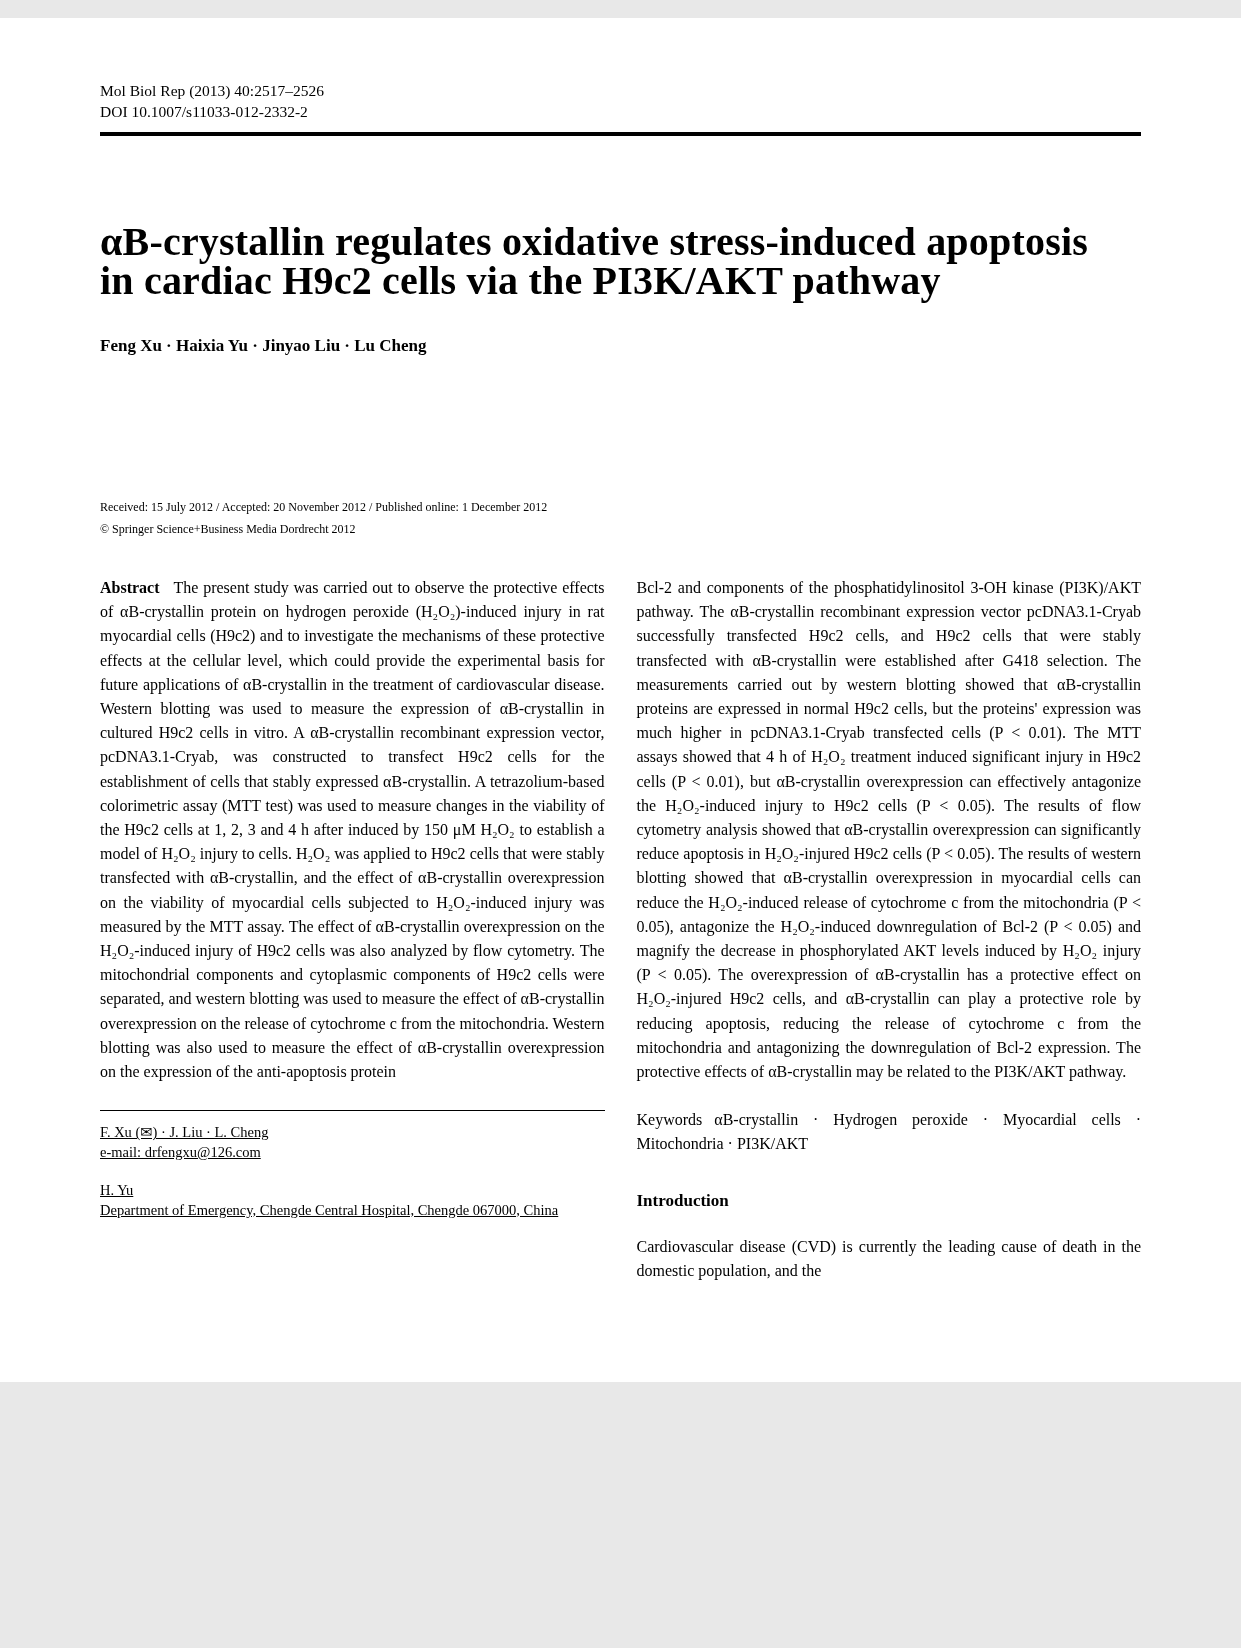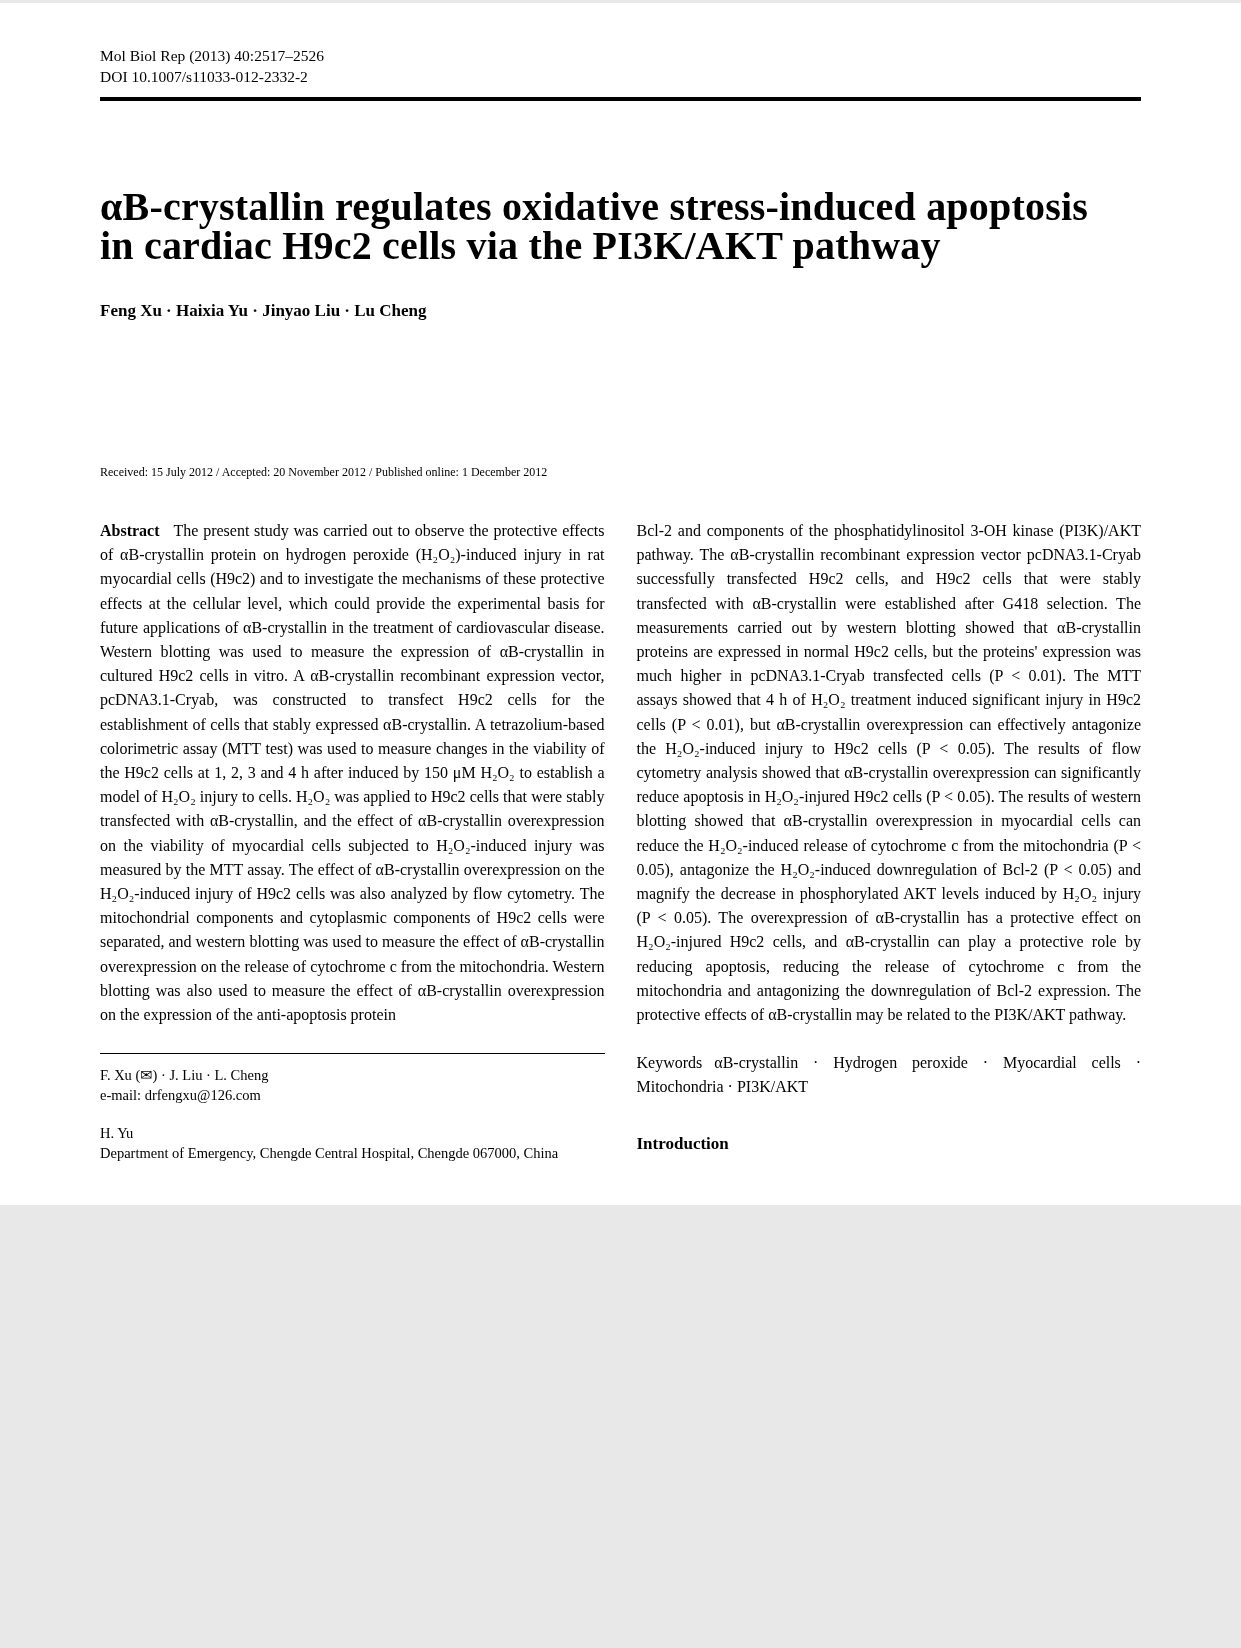--- a/index.html
+++ b/index.html
@@ -1,44 +1,44 @@
 <!DOCTYPE html>
 <html><head>
 <meta charset="utf-8">
 <style>
   * { margin:0; padding:0; box-sizing:border-box; }
   html, body { background:#e8e8e8; }
   .page {
     position:relative;
-    width:1241px; height:1202px;
-    margin:3px auto;
+    width:1241px; height:1364px;
+    margin:18px auto;
     background:#ffffff;
     font-family:"Liberation Serif", serif;
     color:#000;
-    padding:42px 100px 0 100px;
+    padding:62px 100px 0 100px;
     overflow:hidden;
   }
   .header-line { font-size:15.5px; line-height:21px; }
   .header-rule { height:4px; background:#000; margin-top:10px; }
   .paper-title {
     font-size:40px; line-height:39px; font-weight:bold;
     margin-top:86px; white-space:pre-line; letter-spacing:0.2px;
   }
   .authors-line { font-size:17px; font-weight:bold; margin-top:36px; }
   .dates-block { margin-top:140px; font-size:12px; line-height:22px; }
   .columns { display:flex; gap:32px; margin-top:36px; }
   .col { flex:1 1 0; font-size:16px; line-height:24.2px; text-align:justify; }
   .abstract-label { font-weight:bold; padding-right:14px; }
   .kw-label { font-weight:normal; padding-right:12px; }
   .keywords-para { margin-top:24px; }
   .section-heading { font-size:17px; font-weight:bold; margin-top:32px; text-align:left; }
   .intro-para { margin-top:22px; }
   .footnotes { margin-top:26px; font-size:14.5px; line-height:19.8px; text-align:left; }
   .fn-rule { height:1px; background:#000; margin-bottom:12px; }
-  .fn-block { margin-bottom:18px; }
+  .fn-block { margin-bottom:18px;text-decoration:underline; }
   .springer-logo {
     position:absolute; right:158px; top:1482px;
     display:flex; align-items:center; gap:7px;
     font-size:17px; font-weight:bold; letter-spacing:0.2px;
   }
   .sp-icon {
     width:20px; height:20px; border:1.6px solid #000; border-radius:50%;
     display:flex; align-items:center; justify-content:center;
     font-size:13px; line-height:1; font-weight:normal;
   }
@@ -54,20 +54,21 @@
     <div class="header-rule"></div>
   </div>
 
   <h1 class="paper-title">αB-crystallin regulates oxidative stress-induced apoptosis
 in cardiac H9c2 cells via the PI3K/AKT pathway</h1>
 
   <div class="authors-line">Feng Xu · Haixia Yu · Jinyao Liu · Lu Cheng</div>
 
   <div class="dates-block">
     <div>Received: 15 July 2012 / Accepted: 20 November 2012 / Published online: 1 December 2012</div>
+    <div>© Springer Science+Business Media Dordrecht 2012</div>
   </div>
 
   <div class="columns">
 
     <div class="col">
       <p><span class="abstract-label">Abstract</span><span>The present study was carried out to observe the protective effects of αB-crystallin protein on hydrogen peroxide (H₂O₂)-induced injury in rat myocardial cells (H9c2) and to investigate the mechanisms of these protective effects at the cellular level, which could provide the experimental basis for future applications of αB-crystallin in the treatment of cardiovascular disease. Western blotting was used to measure the expression of αB-crystallin in cultured H9c2 cells in vitro. A αB-crystallin recombinant expression vector, pcDNA3.1-Cryab, was constructed to transfect H9c2 cells for the establishment of cells that stably expressed αB-crystallin. A tetrazolium-based colorimetric assay (MTT test) was used to measure changes in the viability of the H9c2 cells at 1, 2, 3 and 4 h after induced by 150 μM H₂O₂ to establish a model of H₂O₂ injury to cells. H₂O₂ was applied to H9c2 cells that were stably transfected with αB-crystallin, and the effect of αB-crystallin overexpression on the viability of myocardial cells subjected to H₂O₂-induced injury was measured by the MTT assay. The effect of αB-crystallin overexpression on the H₂O₂-induced injury of H9c2 cells was also analyzed by flow cytometry. The mitochondrial components and cytoplasmic components of H9c2 cells were separated, and western blotting was used to measure the effect of αB-crystallin overexpression on the release of cytochrome c from the mitochondria. Western blotting was also used to measure the effect of αB-crystallin overexpression on the expression of the anti-apoptosis protein</span></p>
 
       <div class="footnotes">
         <div class="fn-rule"></div>
         <div class="fn-block">
@@ -81,20 +82,21 @@
       </div>
     </div>
 
     <div class="col">
       <p>Bcl-2 and components of the phosphatidylinositol 3-OH kinase (PI3K)/AKT pathway. The αB-crystallin recombinant expression vector pcDNA3.1-Cryab successfully transfected H9c2 cells, and H9c2 cells that were stably transfected with αB-crystallin were established after G418 selection. The measurements carried out by western blotting showed that αB-crystallin proteins are expressed in normal H9c2 cells, but the proteins' expression was much higher in pcDNA3.1-Cryab transfected cells (P &lt; 0.01). The MTT assays showed that 4 h of H₂O₂ treatment induced significant injury in H9c2 cells (P &lt; 0.01), but αB-crystallin overexpression can effectively antagonize the H₂O₂-induced injury to H9c2 cells (P &lt; 0.05). The results of flow cytometry analysis showed that αB-crystallin overexpression can significantly reduce apoptosis in H₂O₂-injured H9c2 cells (P &lt; 0.05). The results of western blotting showed that αB-crystallin overexpression in myocardial cells can reduce the H₂O₂-induced release of cytochrome c from the mitochondria (P &lt; 0.05), antagonize the H₂O₂-induced downregulation of Bcl-2 (P &lt; 0.05) and magnify the decrease in phosphorylated AKT levels induced by H₂O₂ injury (P &lt; 0.05). The overexpression of αB-crystallin has a protective effect on H₂O₂-injured H9c2 cells, and αB-crystallin can play a protective role by reducing apoptosis, reducing the release of cytochrome c from the mitochondria and antagonizing the downregulation of Bcl-2 expression. The protective effects of αB-crystallin may be related to the PI3K/AKT pathway.</p>
 
       <p class="keywords-para"><span class="kw-label">Keywords</span><span>αB-crystallin · Hydrogen peroxide · Myocardial cells · Mitochondria · PI3K/AKT</span></p>
 
       <h2 class="section-heading">Introduction</h2>
 
+      <p class="intro-para">Cardiovascular disease (CVD) is currently the leading cause of death in the domestic population, and the</p>
     </div>
 
   </div>
 
   <div class="springer-logo">
     <span class="sp-icon">♞</span>
     <span>Springer</span>
   </div>
 
 </div>

